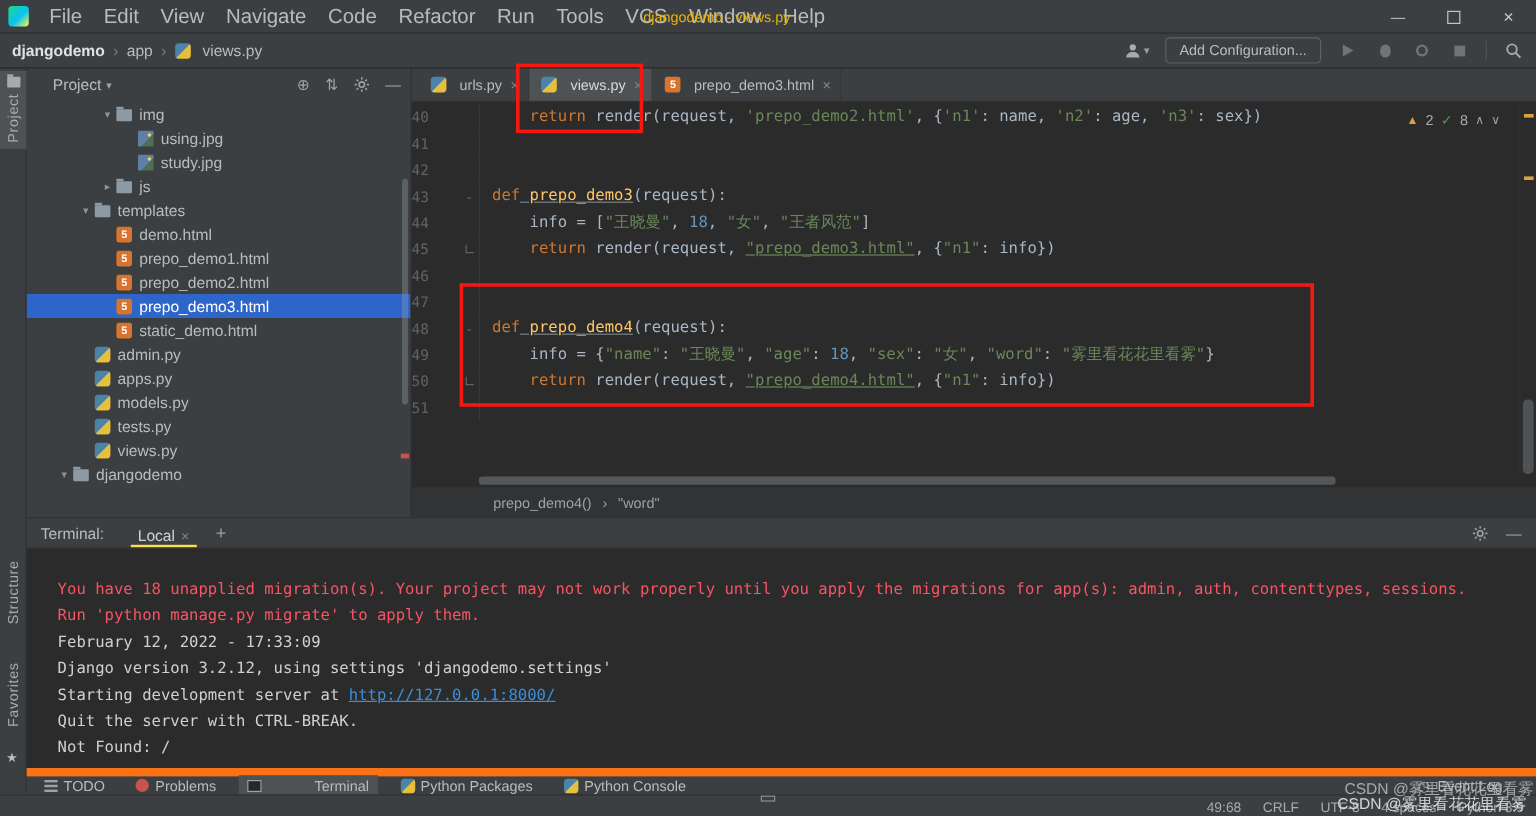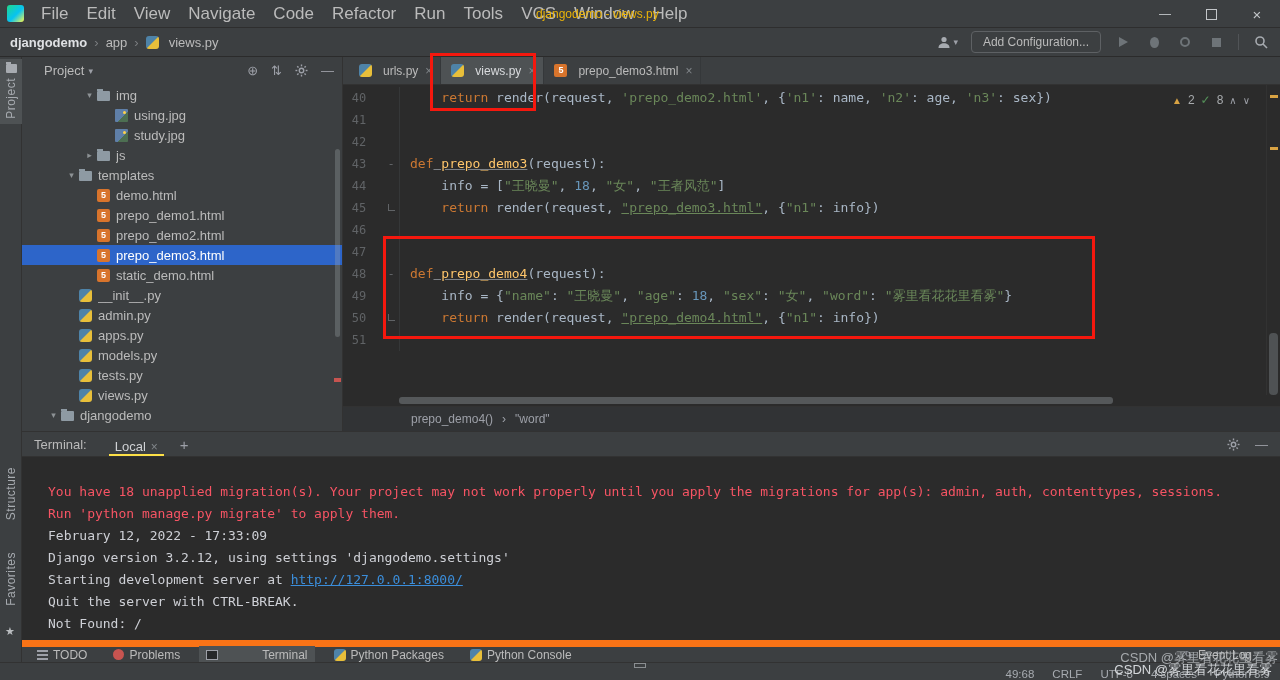--- a/index.html
+++ b/index.html
@@ -70,21 +70,21 @@
 
   
   .editor{position:absolute;left:343px;top:57px;width:937px;height:374px;background:#2b2b2b;}
   .tabbar{position:absolute;left:0;top:0;right:0;height:28px;background:#3c3f41;border-bottom:1px solid #323232;box-sizing:border-box;display:flex;align-items:stretch;padding-left:6px;}
   .etab{display:flex;align-items:center;gap:5px;padding:0 8px 0 10px;font-size:12px;color:#bbbbbb;border-right:1px solid #35383a;}
   .etab.active{background:#4e5254;color:#d8dadd;}
   .etab-close{color:#81868a;font-size:12px;margin-left:2px;}
   .code-area{position:absolute;left:0;top:28px;width:923px;height:310px;overflow:hidden;}
   #code-lines{padding-top:2px;font-family:"DejaVu Sans Mono",monospace;font-size:13px;}
   .code-line{display:flex;height:22px;line-height:22px;}
-  .gutter-num{width:40px;flex:none;text-align:center;padding-right:8px;box-sizing:border-box;color:#606366;font-size:12px;}
+  .gutter-num{width:40px;flex:none;text-align:left;padding-right:8px;box-sizing:border-box;color:#606366;font-size:12px;}
   .gutter-fold{width:16px;flex:none;position:relative;border-right:1px solid #353738;color:#606366;font-size:12px;text-align:center;}
   .fold-end::before{content:"";position:absolute;left:5px;top:7px;width:6px;height:6px;border-left:1px solid #606366;border-bottom:1px solid #606366;}
   .code-text{white-space:pre;padding-left:10px;}
   .tok-p{color:#a9b7c6;}
   .tok-k{color:#cc7832;}
   .tok-f{color:#ffc66b;text-decoration:underline;text-decoration-color:#7d8288;}
   .tok-s{color:#6a8759;}
   .tok-l{color:#6a8759;text-decoration:underline;}
   .tok-n{color:#6897bb;}
   .inspection-widget{position:absolute;top:6px;right:12px;display:flex;align-items:center;gap:6px;font-size:12px;color:#a7aaad;background:rgba(43,43,43,.85);padding:2px 4px;}
@@ -301,25 +301,20 @@
           <span class="tree-label">prepo_demo3.html</span>
         </div>
         <div class="tree-row" style="padding-left: 60px;">
           <span class="tree-arrow"></span>
           <span class="fi fi-html">5</span>
           <span class="tree-label">static_demo.html</span>
         </div>
         <div class="tree-row" style="padding-left: 42px;">
           <span class="tree-arrow"></span>
           <span class="fi fi-py"></span>
-          <span class="tree-label">__init__.py</span>
-        </div>
-        <div class="tree-row" style="padding-left: 42px;">
-          <span class="tree-arrow"></span>
-          <span class="fi fi-py"></span>
           <span class="tree-label">admin.py</span>
         </div>
         <div class="tree-row" style="padding-left: 42px;">
           <span class="tree-arrow"></span>
           <span class="fi fi-py"></span>
           <span class="tree-label">apps.py</span>
         </div>
         <div class="tree-row" style="padding-left: 42px;">
           <span class="tree-arrow"></span>
           <span class="fi fi-py"></span>

